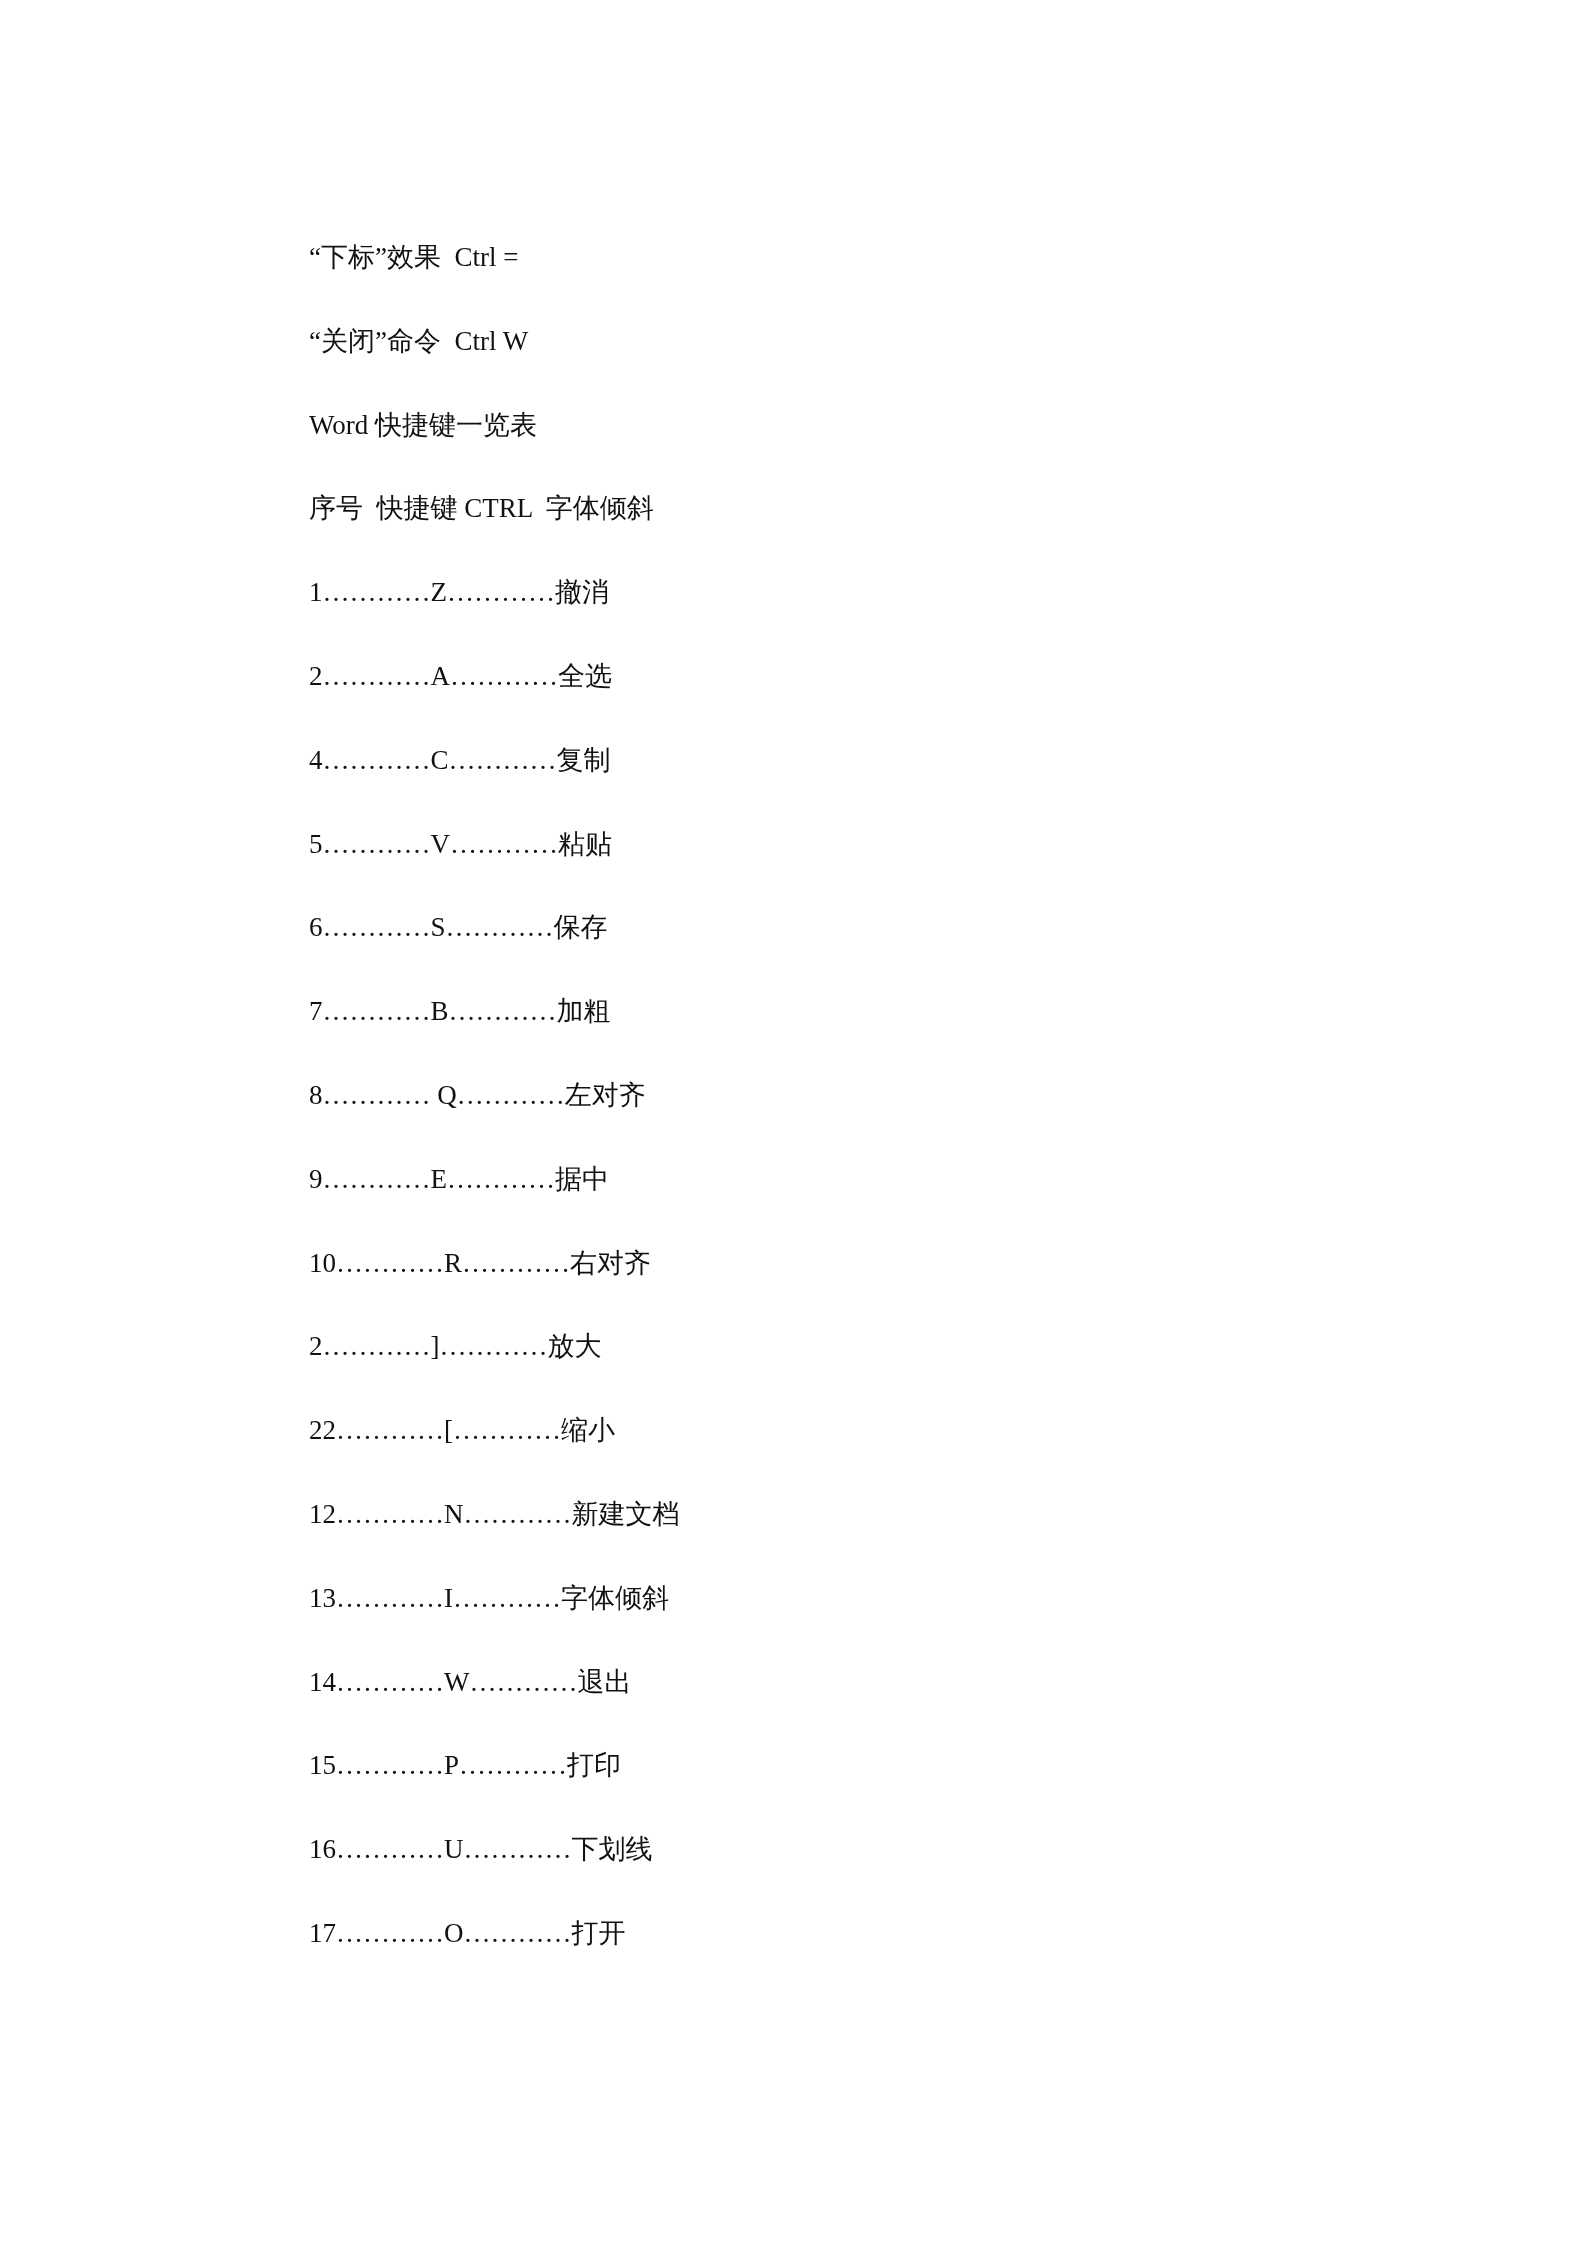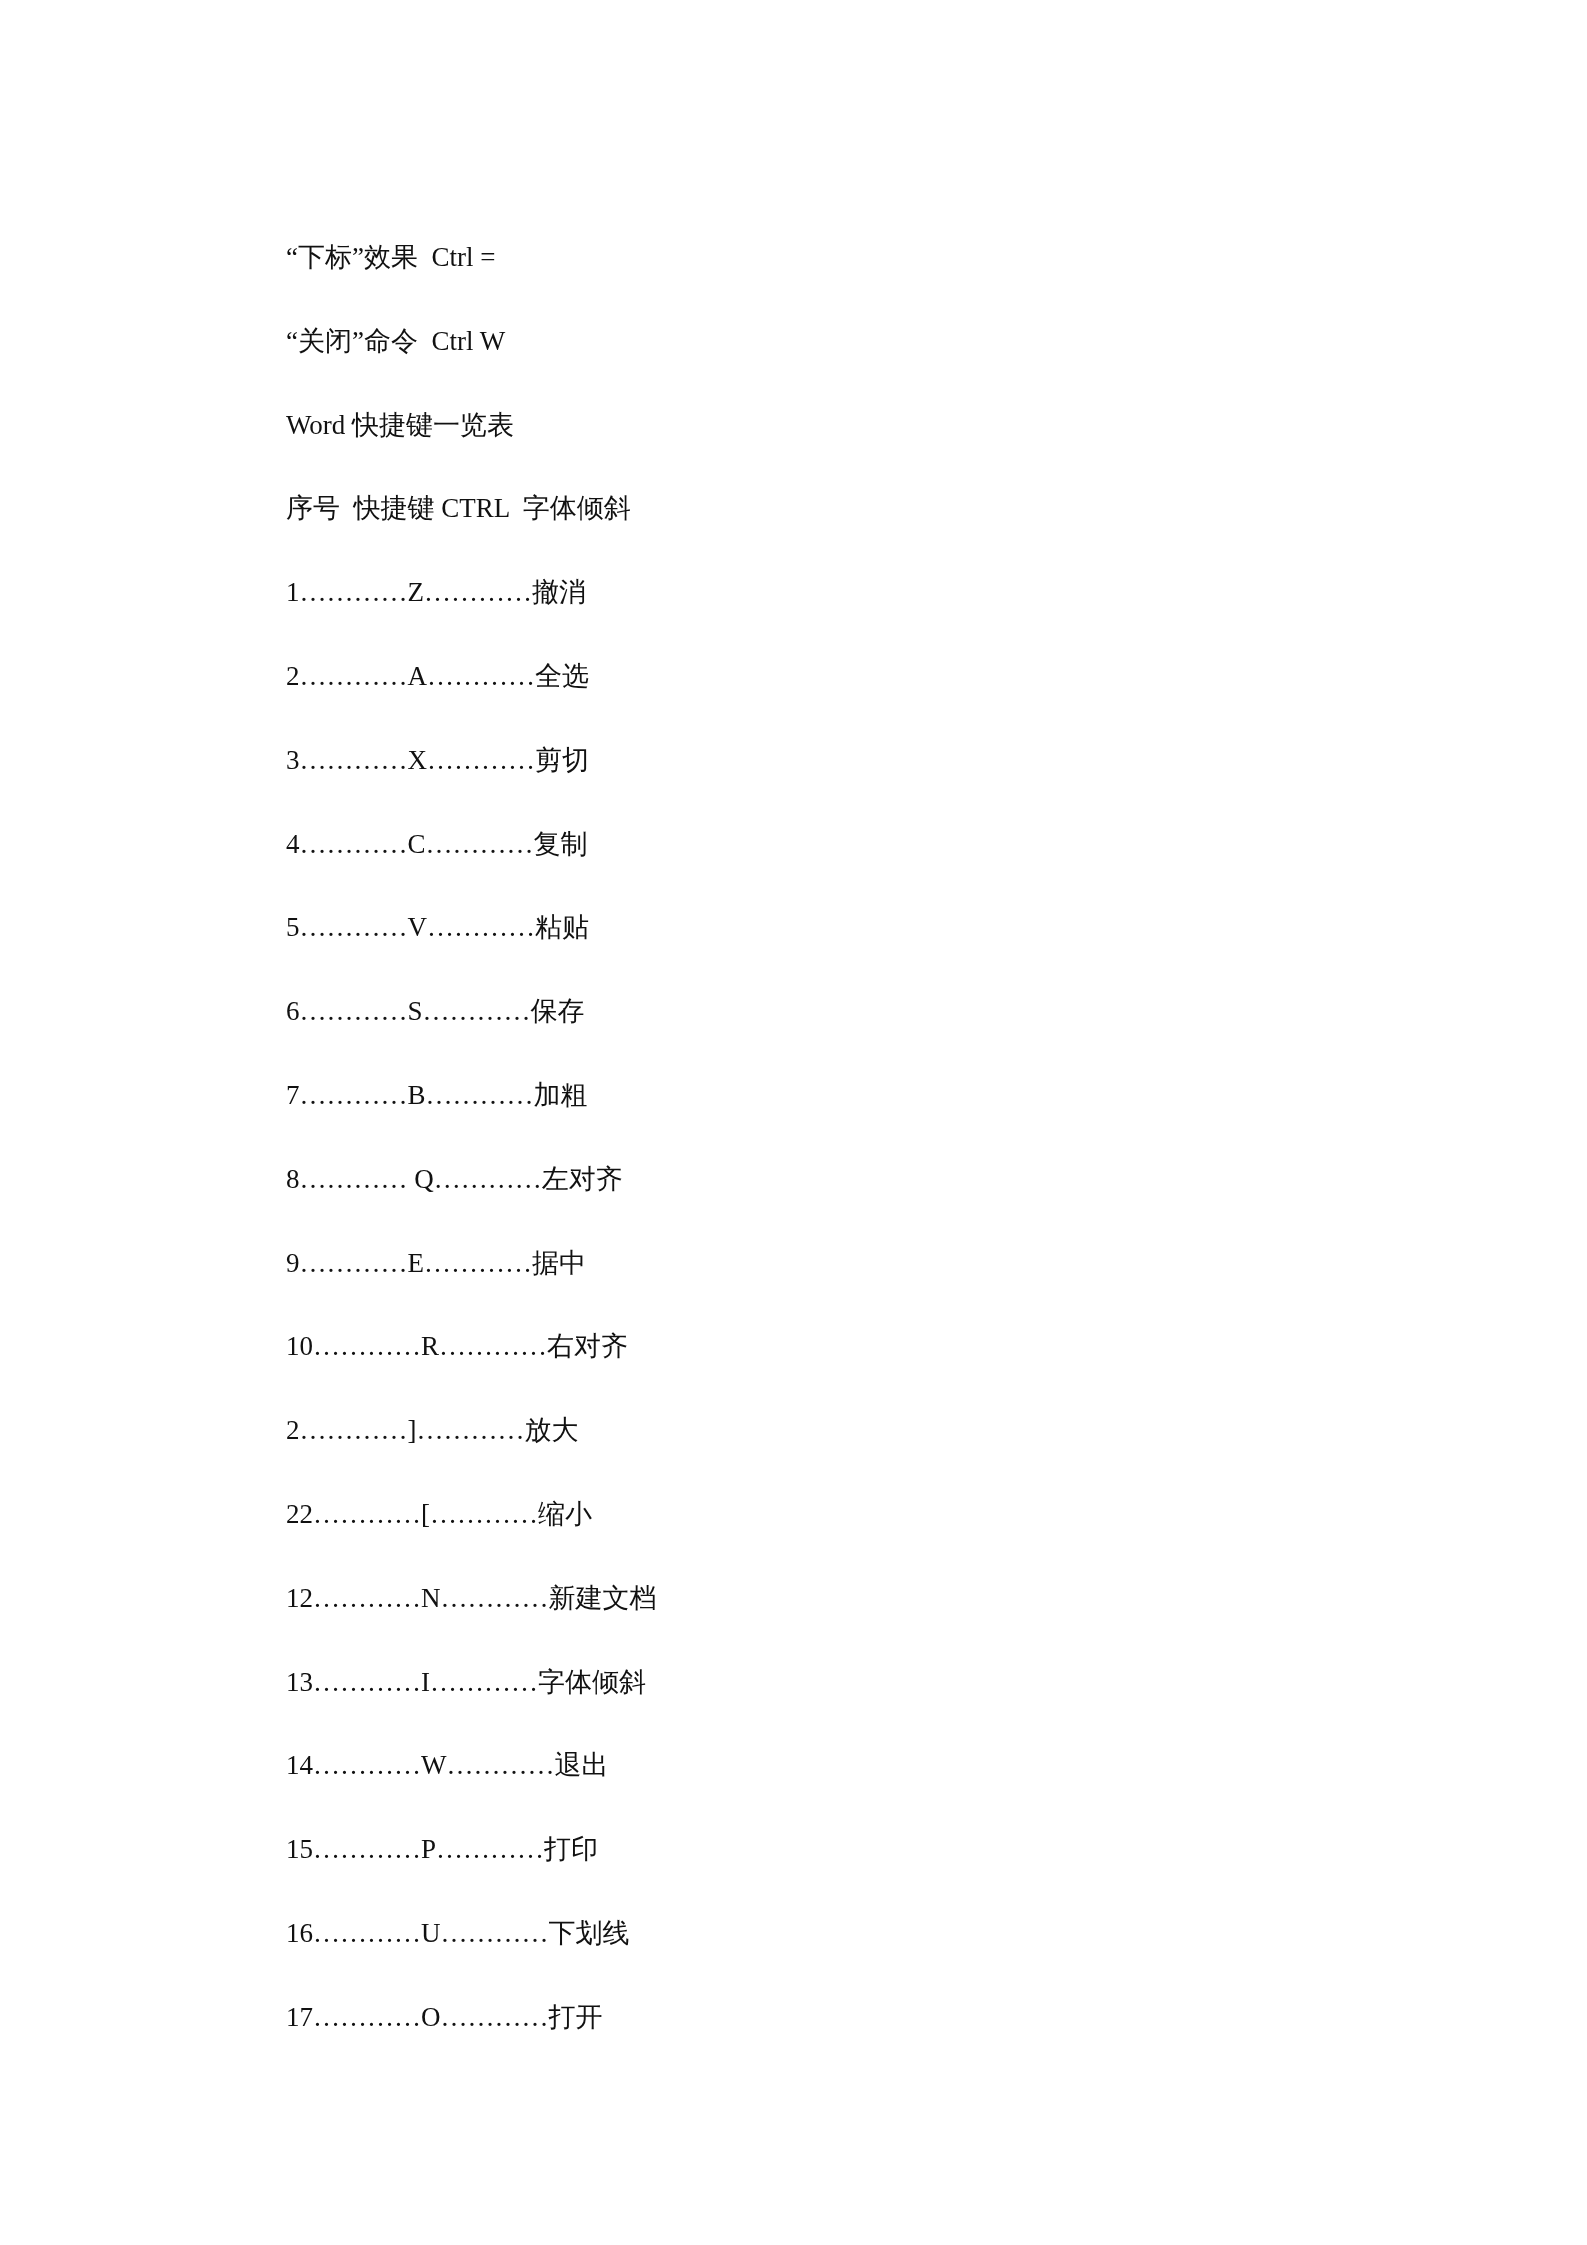--- a/index.html
+++ b/index.html
@@ -1,35 +1,34 @@
 <!DOCTYPE html>
 <html><head>
 <meta charset="utf-8">
 <style>
   html, body { margin:0; padding:0; background:#ffffff; }
   body { width:1587px; height:2245px; position:relative; overflow:hidden; }
-  .page { position:absolute; left:286px; top:237px; }
+  .page { position:absolute; left:309px; top:237px; }
   .line {
     height:83.8px; line-height:40px;
     font-family:"Liberation Serif", "DejaVu Serif", serif;
     font-size:27px; color:#111111; white-space:pre;
   }
 </style>
 </head>
 <body>
 
 <div class="page">
   <div class="line">“下标”效果  Ctrl =</div>
   <div class="line">“关闭”命令  Ctrl W</div>
   <div class="line">Word 快捷键一览表</div>
   <div class="line"><span>序号</span>  <span>快捷键 CTRL</span>  <span>字体倾斜</span></div>
   <div id="rows">
       <div class="line"><span>1</span><span>…………</span><span>Z</span><span>…………</span><span>撤消</span></div>
       <div class="line"><span>2</span><span>…………</span><span>A</span><span>…………</span><span>全选</span></div>
-      <div class="line"><span>3</span><span>…………</span><span>X</span><span>…………</span><span>剪切</span></div>
       <div class="line"><span>4</span><span>…………</span><span>C</span><span>…………</span><span>复制</span></div>
       <div class="line"><span>5</span><span>…………</span><span>V</span><span>…………</span><span>粘贴</span></div>
       <div class="line"><span>6</span><span>…………</span><span>S</span><span>…………</span><span>保存</span></div>
       <div class="line"><span>7</span><span>…………</span><span>B</span><span>…………</span><span>加粗</span></div>
       <div class="line"><span>8</span><span>…………</span><span> Q</span><span>…………</span><span>左对齐</span></div>
       <div class="line"><span>9</span><span>…………</span><span>E</span><span>…………</span><span>据中</span></div>
       <div class="line"><span>10</span><span>…………</span><span>R</span><span>…………</span><span>右对齐</span></div>
       <div class="line"><span>2</span><span>…………</span><span>]</span><span>…………</span><span>放大</span></div>
       <div class="line"><span>22</span><span>…………</span><span>[</span><span>…………</span><span>缩小</span></div>
       <div class="line"><span>12</span><span>…………</span><span>N</span><span>…………</span><span>新建文档</span></div>

